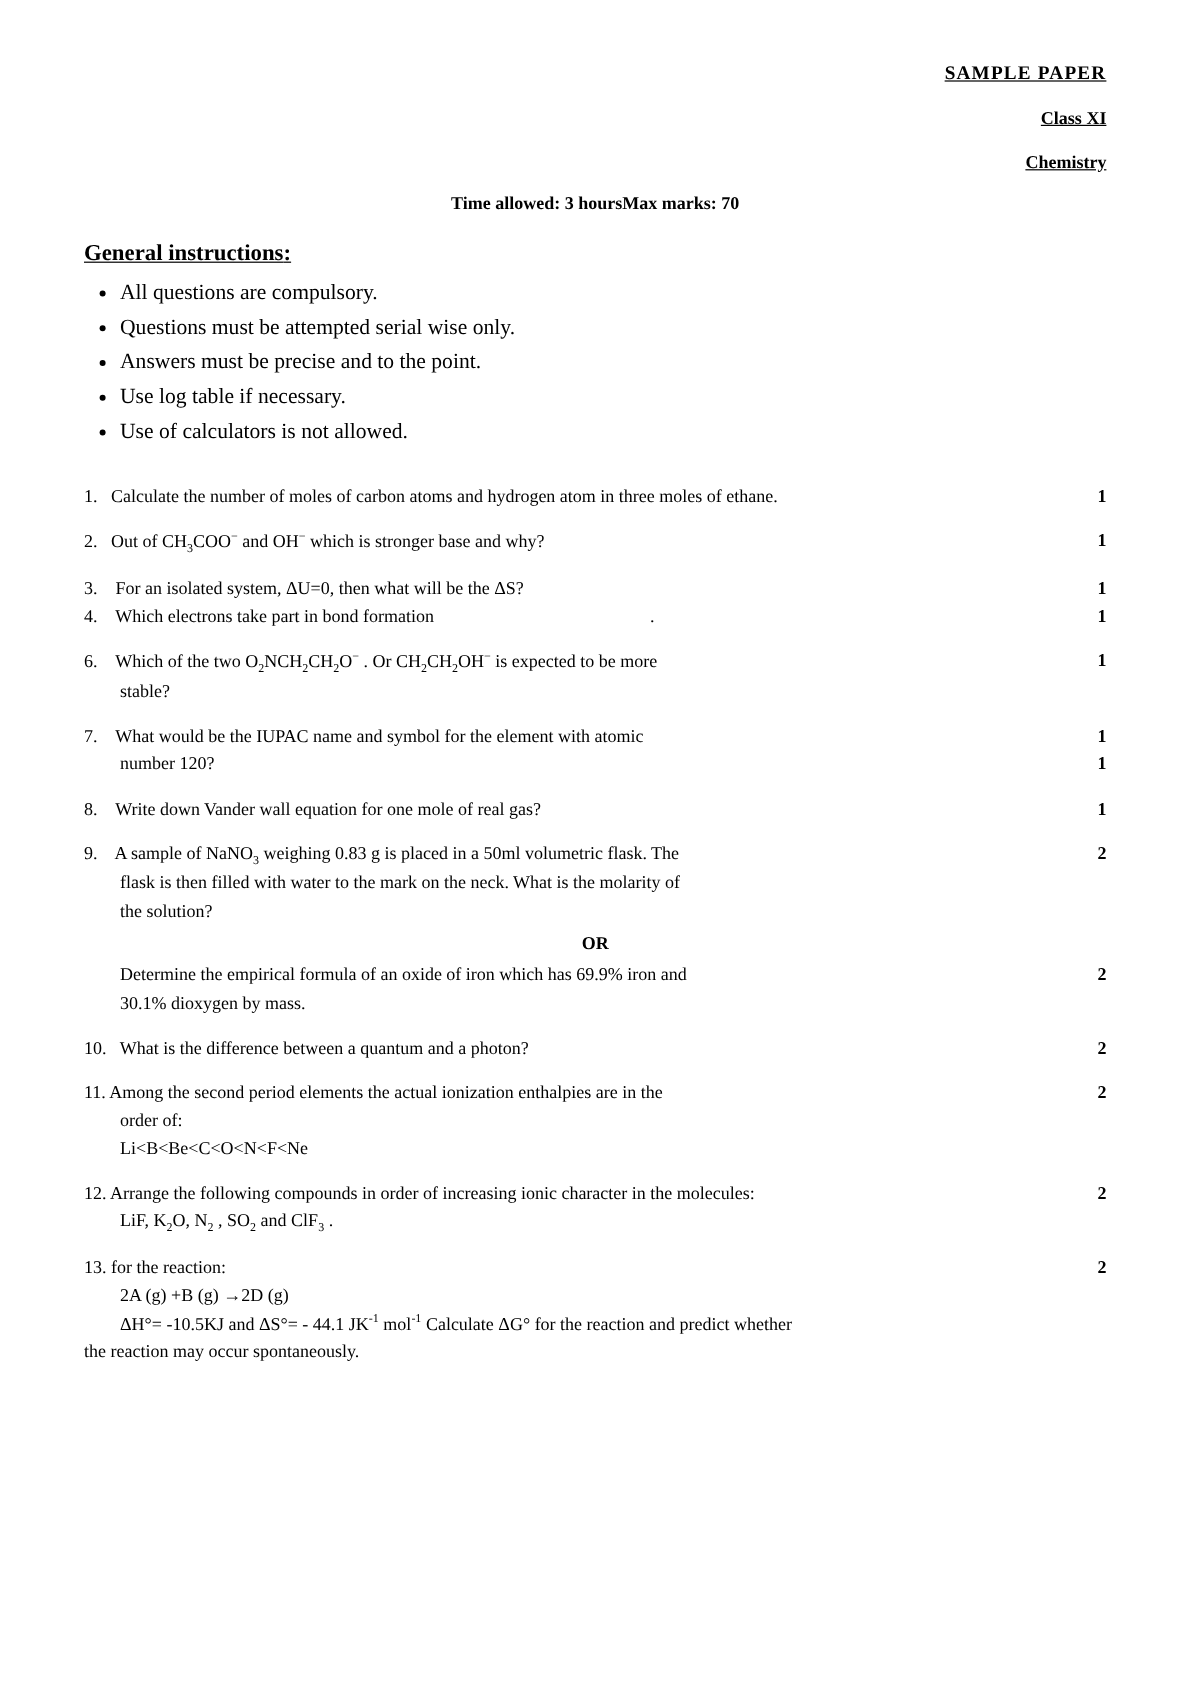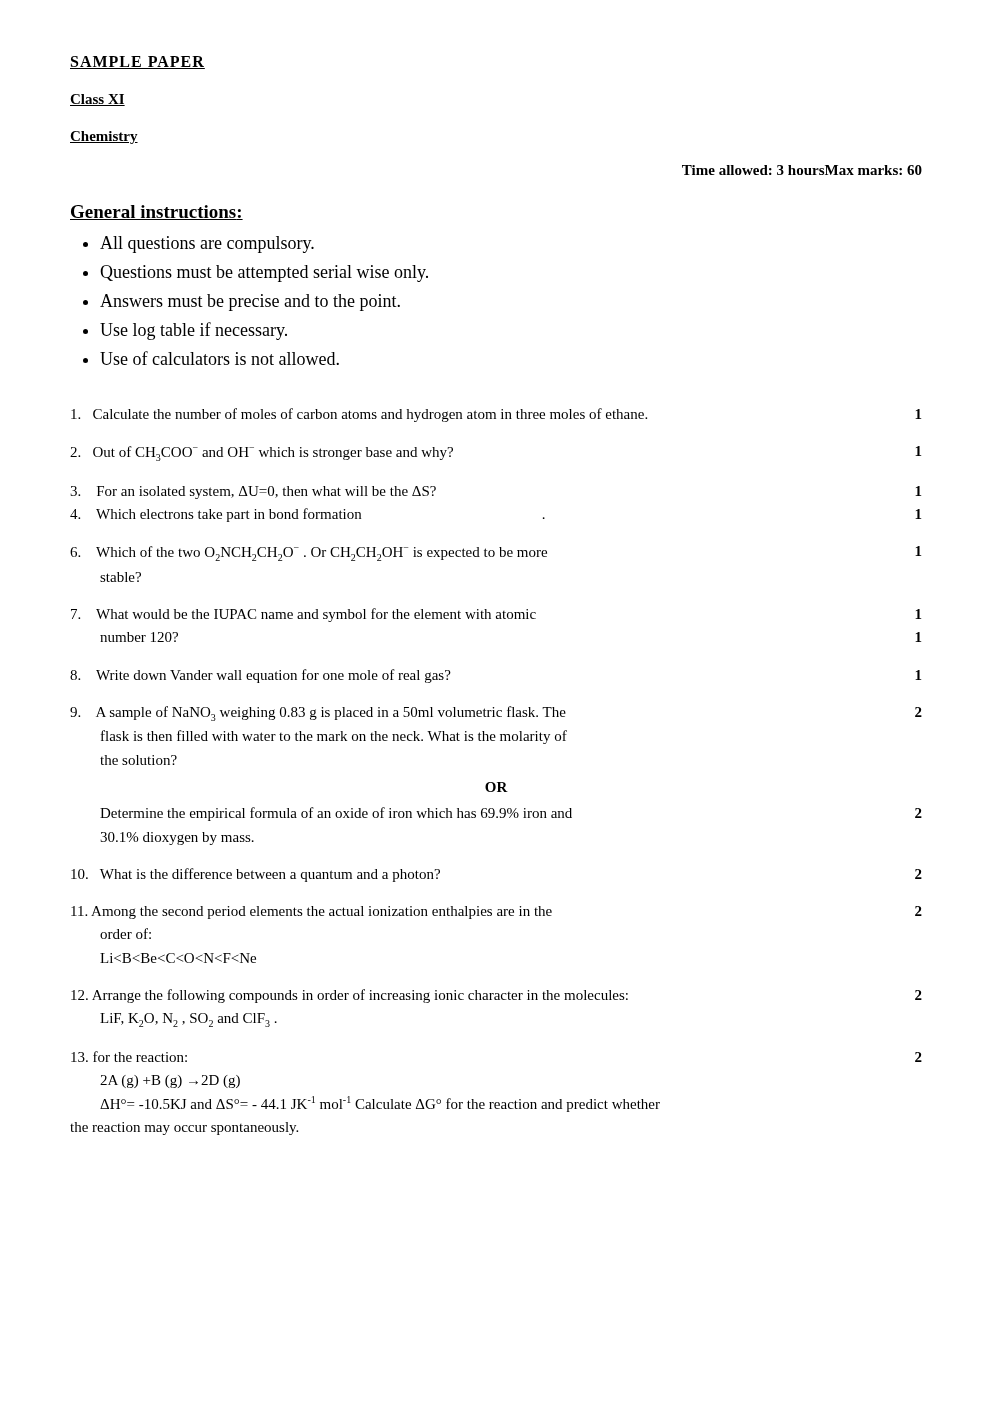--- a/index.html
+++ b/index.html
@@ -11,21 +11,21 @@
       background: #fff;
       font-family: 'Times New Roman', Times, serif;
       font-size: 15px;
       color: #000;
       width: 992px;
       min-height: 1403px;
       padding: 50px 70px 60px 70px;
       line-height: 1.5;
     }
     .header {
-      text-align: left;
+      text-align: right;
       margin-bottom: 10px;
     }
     .header .title {
       font-weight: bold;
       text-decoration: underline;
       font-size: 16px;
       letter-spacing: 1px;
     }
     .header .class-label {
       font-weight: bold;
@@ -35,21 +35,21 @@
       font-family: Liberation Serif, serif;
     }
     .header .subject {
       font-weight: bold;
       text-decoration: underline;
       margin-top: 14px;
       font-size: 15px;
     }
     .meta-row {
       display: flex;
-      justify-content: flex-end;
+      justify-content: center;
       margin-top: 12px;
       font-weight: bold;
       font-size: 15px;
     }
     .instructions {
       margin-top: 16px;
     }
     .instructions .inst-title {
       font-weight: bold;
       text-decoration: underline;
@@ -106,21 +106,21 @@
 <body>
 
 <div class="header">
   <div class="title">SAMPLE PAPER</div>
   <div class="class-label">Class XI</div>
   <div class="subject">Chemistry</div>
 </div>
 
 <div class="meta-row">
   <span>Time allowed: 3 hours</span>
-  <span>Max marks: 60</span>
+  <span>Max marks: 70</span>
 </div>
 
 <div class="instructions">
   <span class="inst-title"><span>General instructions</span><span>:</span></span>
   <ul>
   <li>All questions are compulsory.</li>
       <li>Questions must be attempted serial wise only.</li>
       <li>Answers must be precise and to the point.</li>
       <li>Use log table if necessary.</li>
       <li>Use of calculators is not allowed.</li>

